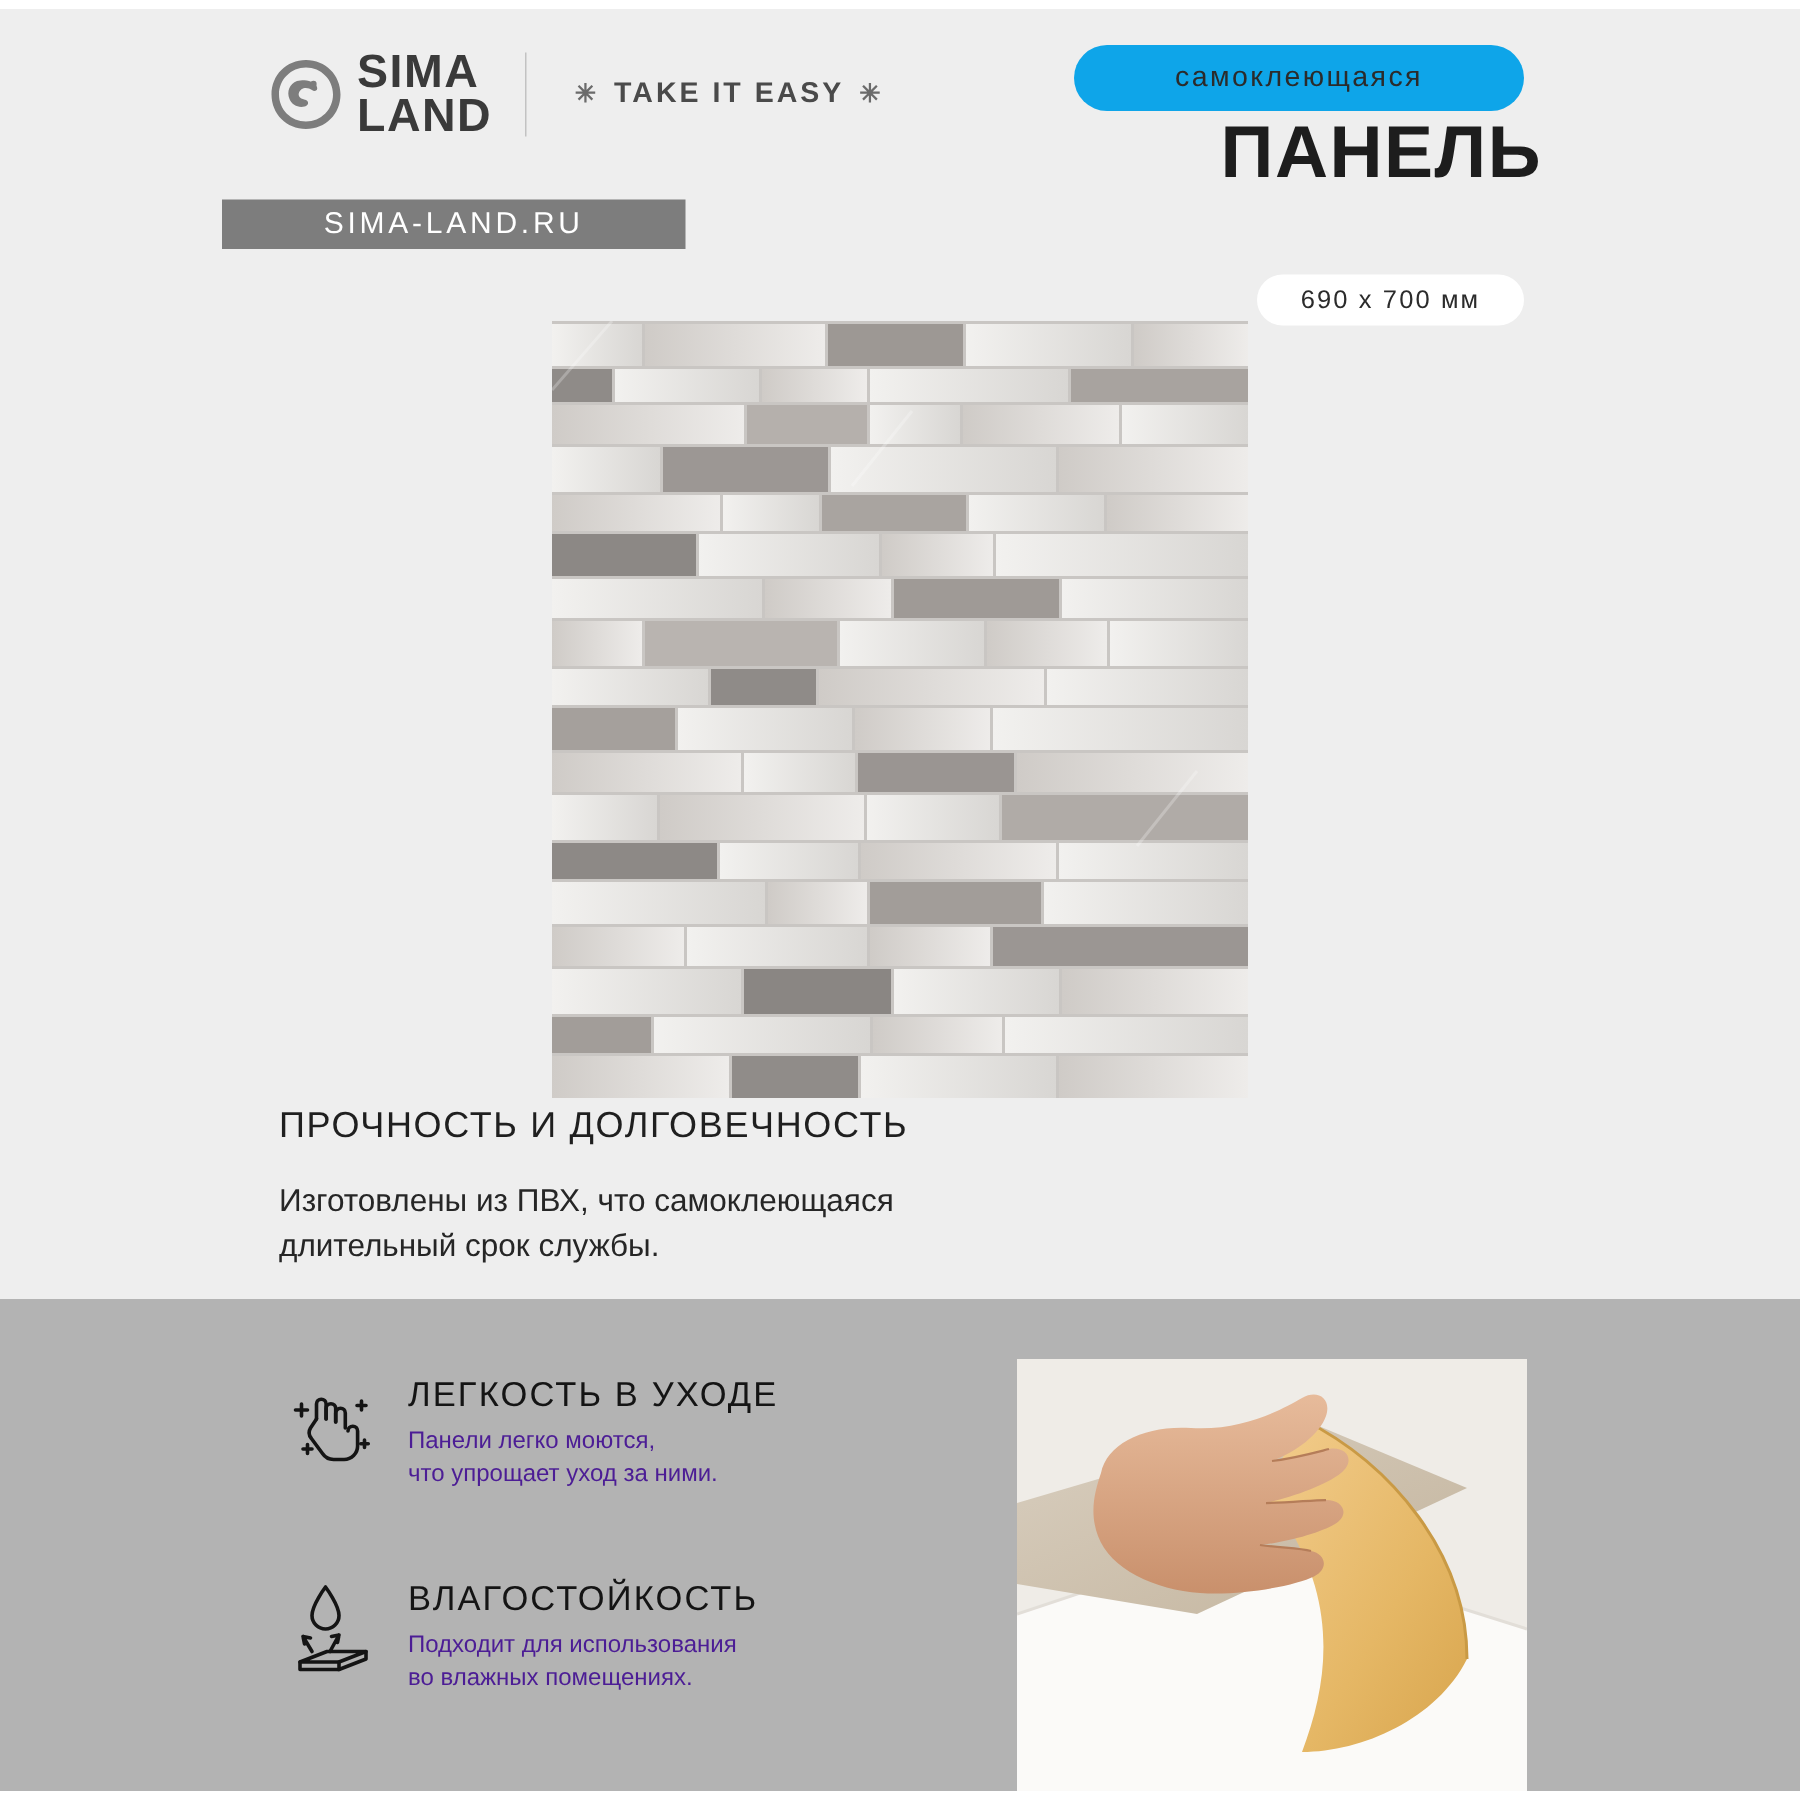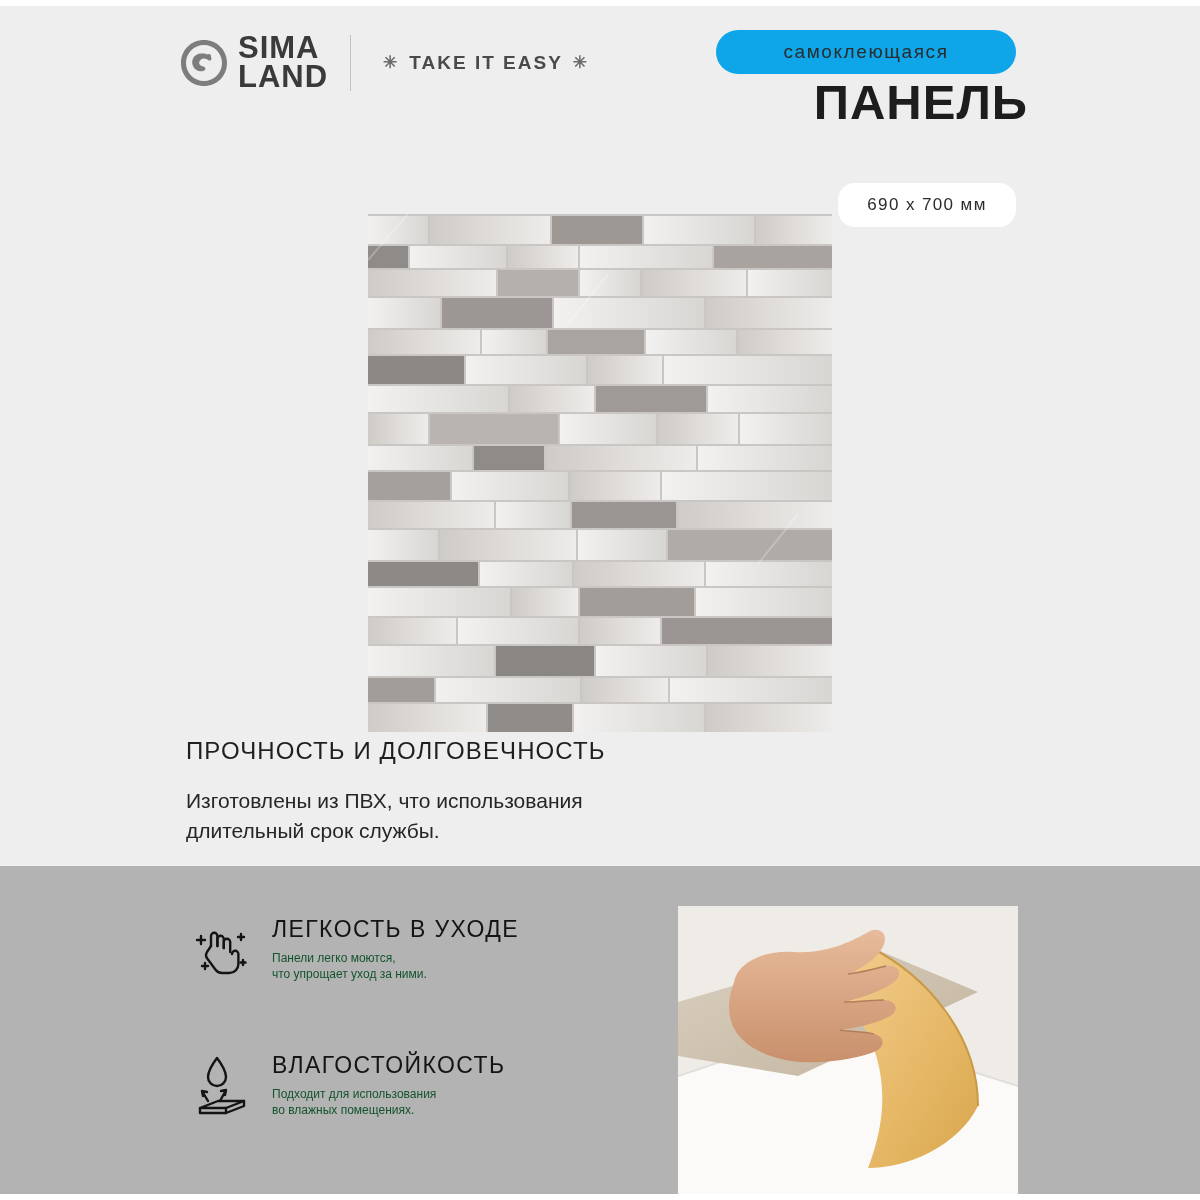--- a/index.html
+++ b/index.html
@@ -117,21 +117,21 @@
     font-weight: bold;
     letter-spacing: 1px;
     color: #1d1d1d;
     line-height: 1;
   }
   .size-badge {
     position: absolute;
     left: 838px;
     top: 183px;
     width: 178px;
-    height: 44px;
+    height: 34px;
     background: #ffffff;
     border-radius: 17px;
     display: flex;
     align-items: center;
     justify-content: center;
   }
   .size-badge span {
     font-size: 17px;
     letter-spacing: 1.4px;
     color: #2b2b2b;
@@ -190,23 +190,23 @@
   .feature .ftext {
     margin-left: 14px;
   }
   .ftitle {
     font-size: 23px;
     letter-spacing: 1.4px;
     color: #141414;
     margin-bottom: 7px;
   }
   .fbody {
-    font-size: 12px;
+    font-size: 16px;
     line-height: 1.35;
-    color: #14532d;
+    color: #4c1d95;
   }
 
   
   .photo2 {
     position: absolute;
     left: 678px;
     top: 906px;
     width: 340px;
     height: 288px;
     overflow: hidden;
@@ -234,20 +234,23 @@
         <span>LAND</span>
       </span>
       <span class="logo-divider"></span>
       <span class="tagline">
         <span class="star">✳</span>
         <span>TAKE IT EASY</span>
         <span class="star">✳</span>
       </span>
     </div>
 
+    <div class="site-bar">
+      <span>SIMA-LAND.RU</span>
+    </div>
 
     <div class="badge">
       <span>самоклеющаяся</span>
     </div>
 
     <div class="title">ПАНЕЛЬ</div>
 
     <div class="size-badge">
       <span>690 x 700 мм</span>
     </div>
@@ -371,21 +374,21 @@
         <rect x="0" y="0" width="464" height="518" fill="none"></rect>
         <path d="M40 0 L0 46" stroke="#ffffff" stroke-width="2" fill="none"></path>
         <path d="M240 60 L200 110" stroke="#ffffff" stroke-width="2" fill="none"></path>
         <path d="M430 300 L390 350" stroke="#ffffff" stroke-width="2" fill="none"></path>
       </g>
     </svg>
   </div>
 
   <div class="feat1-title">ПРОЧНОСТЬ И ДОЛГОВЕЧНОСТЬ</div>
   <div class="feat1-body">
-    <span>Изготовлены из ПВХ, что использования</span><br>
+    <span>Изготовлены из ПВХ, что самоклеющаяся</span><br>
     <span>длительный срок службы.</span>
   </div>
 
   <div class="bottom">
 
     <div class="feature" style="left:186px; top:50px;">
       <span class="icon">
         <svg width="72" height="72" viewBox="0 0 72 72" fill="none" stroke="#141414" stroke-width="2.4" stroke-linecap="round" stroke-linejoin="round">
           <path d="M25 30 L25 20 a3.2 3.2 0 0 1 6.4 0 L31.4 30"></path>
           <path d="M31.4 30 L31.4 23 a3.2 3.2 0 0 1 6.4 0 L37.8 32"></path>

